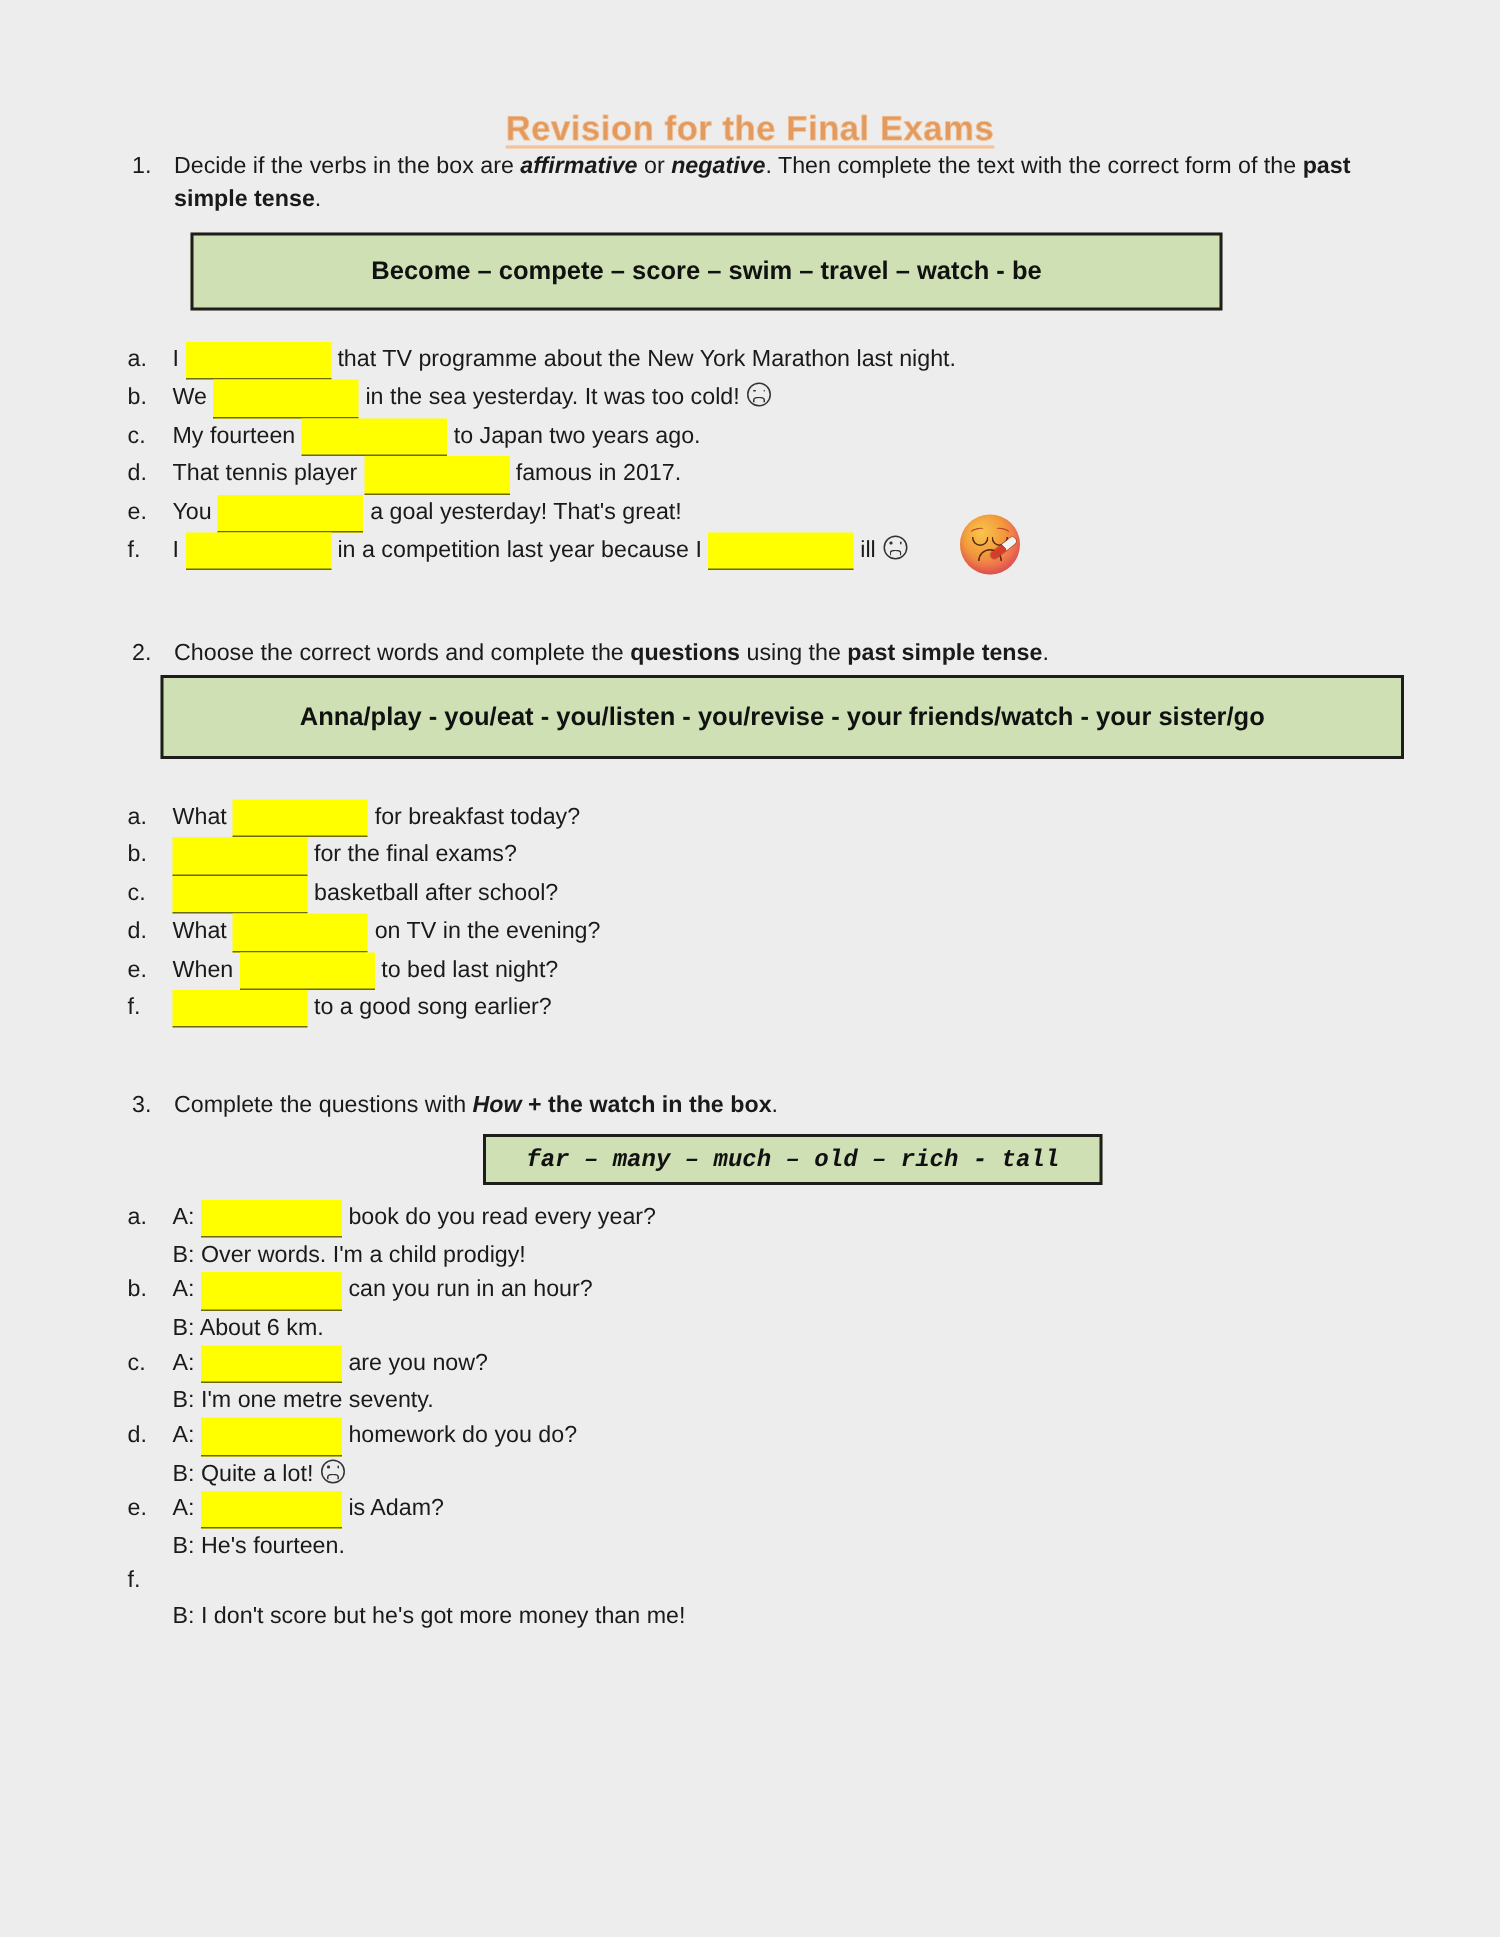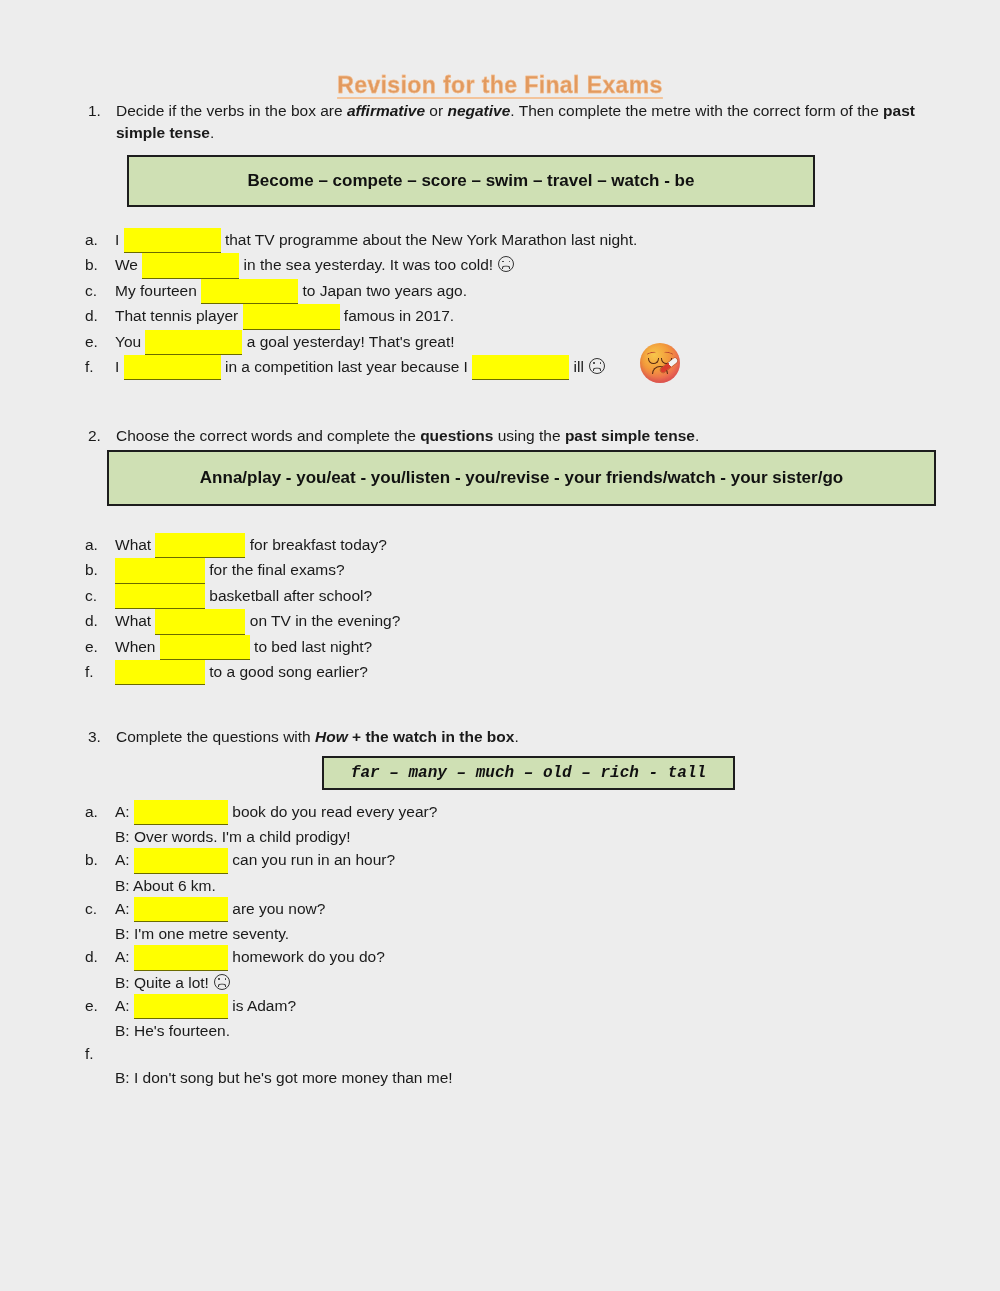--- a/index.html
+++ b/index.html
@@ -230,21 +230,21 @@
 
 <div class="page">
 
   <div class="title-wrap">
     <span class="title">Revision for the Final Exams</span>
   </div>
 
   <div class="ex" style="top:100px;">
     <div class="ex-head">
       <span class="ex-num">1.</span>
-      <span class="ex-text"><span>Decide if the verbs in the box are </span><span class="bi">affirmative</span><span> or </span><span class="bi">negative</span><span>. Then complete the metre with the correct form of the </span><b>past simple tense</b><span>.</span></span>
+      <span class="ex-text"><span>Decide if the verbs in the box are </span><span class="bi">affirmative</span><span> or </span><span class="bi">negative</span><span>. Then complete the text with the correct form of the </span><b>past simple tense</b><span>.</span></span>
     </div>
   </div>
 
   <div class="wordbox" id="wordbox-1">
     <span>Become – compete – score – swim – travel – watch  -  be</span>
   </div>
 
   <div class="items" style="top:228px;">
 
     <div class="item-row">
@@ -389,18 +389,18 @@
     <div class="sub-row">
       <span class="sub-spacer"></span>
       <span>B: He's fourteen.</span>
     </div>
 
     <div class="item-row">
       <span class="item-letter">f.</span>
     </div>
     <div class="sub-row">
       <span class="sub-spacer"></span>
-      <span>B: I don't song but he's got more money than me!</span>
+      <span>B: I don't score but he's got more money than me!</span>
     </div>
 
   </div>
 
 </div>
 
 </body></html>

